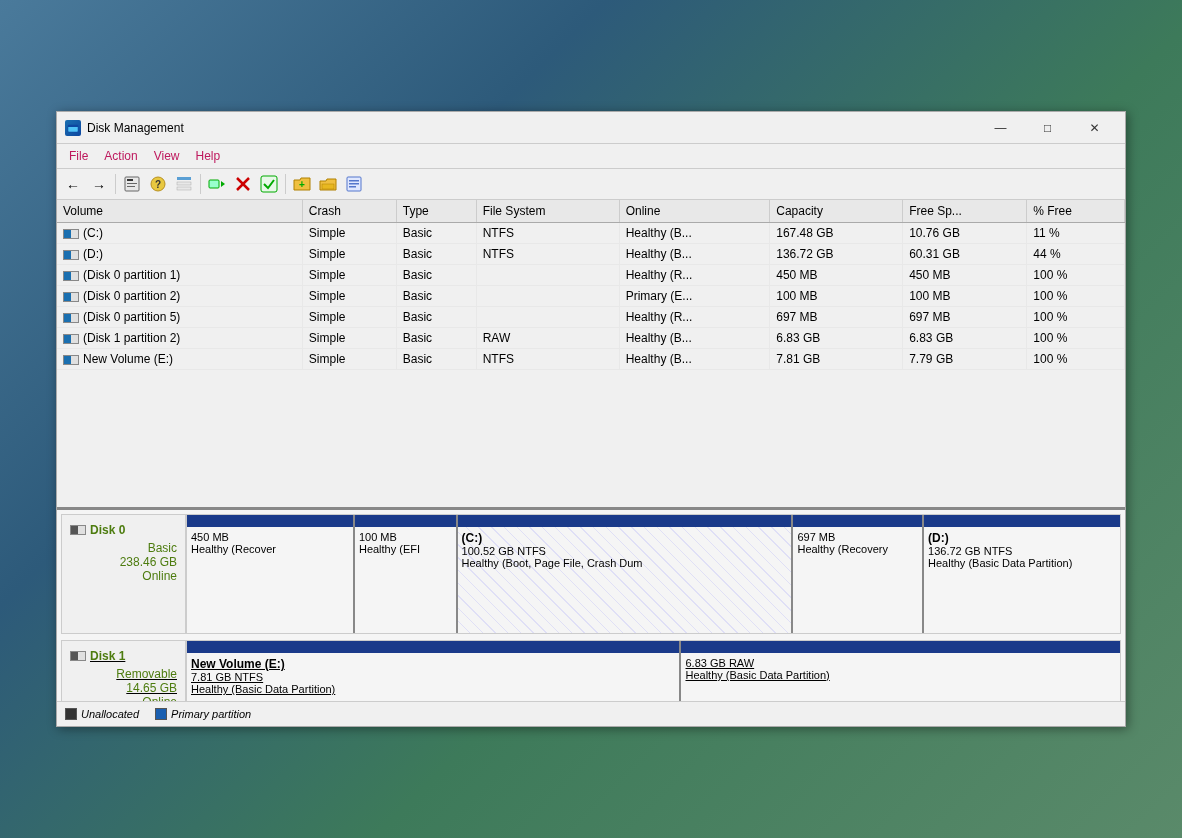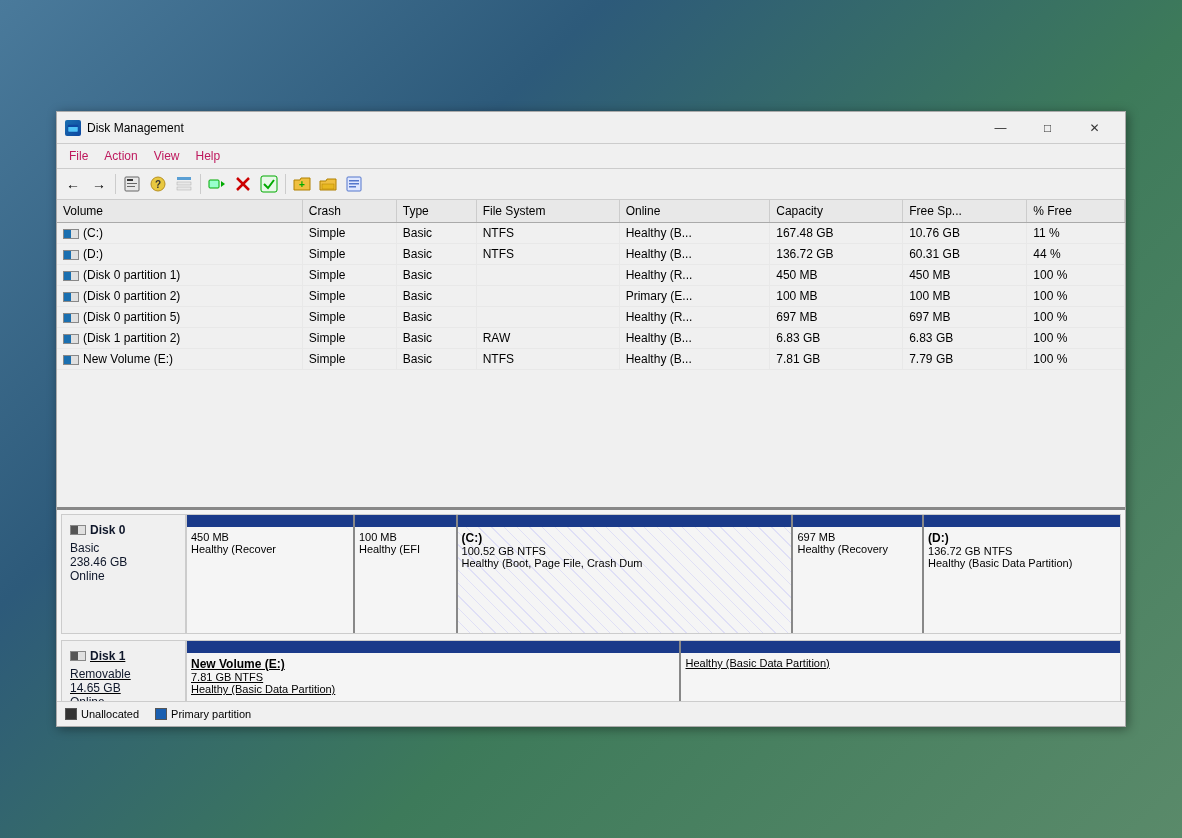--- a/index.html
+++ b/index.html
@@ -150,23 +150,24 @@
       display: flex;
       align-items: stretch;
       margin-bottom: 6px;
       min-height: 120px;
     }
     .disk-label {
       width: 125px;
       min-width: 125px;
       padding: 8px;
       font-size: 12px;
-      color: #0f172a;
+      color: #4d7c0f;
       border: 1px solid #ccc;
       background: #f0f0f0;
+      text-align: right;
     }
     .disk-label .disk-name {
       font-weight: bold;
       display: flex;
       align-items: center;
       gap: 4px;
       margin-bottom: 4px;
     }
     .disk-icon-small {
       width: 16px;
@@ -208,20 +209,21 @@
       );
     }
     .legend-bar {
       display: flex;
       align-items: flex-start;
       padding: 6px 8px;
       gap: 16px;
       background: #f0f0f0;
       border-top: 1px solid #ccc;
       font-size: 11px;
+      font-style: italic;
     }
     .legend-item {
       display: flex;
       align-items: center;
       gap: 4px;
     }
     .legend-box {
       width: 12px;
       height: 12px;
       border: 1px solid #555;
@@ -476,20 +478,21 @@
 
           <div class="partition" style="width:53%;">
             <div class="partition-header"></div>
             <div class="partition-name">New Volume  (E:)</div>
             <div>7.81 GB NTFS</div>
             <div>Healthy (Basic Data Partition)</div>
           </div>
 
           <div class="partition" style="flex:1;">
             <div class="partition-header"></div>
+            <div>6.83 GB RAW</div>
             <div>Healthy (Basic Data Partition)</div>
           </div>
         </div>
       </div>
 
     </div>
 
     <div class="legend-bar">
       <div class="legend-item">
         <div class="legend-box unallocated"></div>

